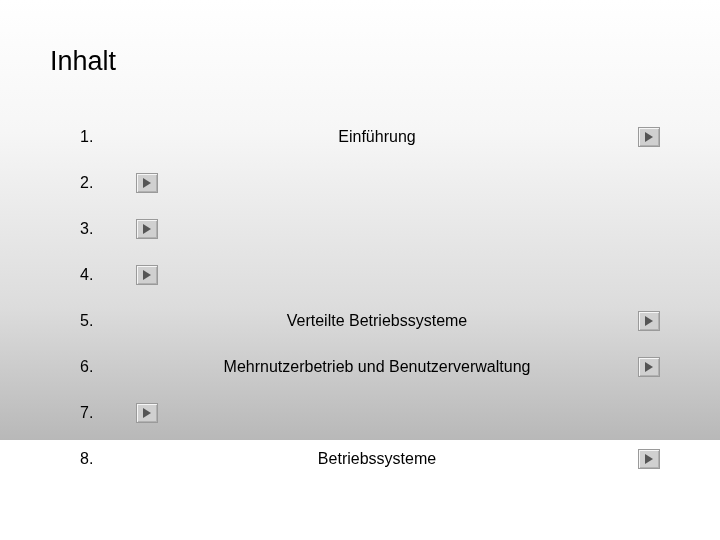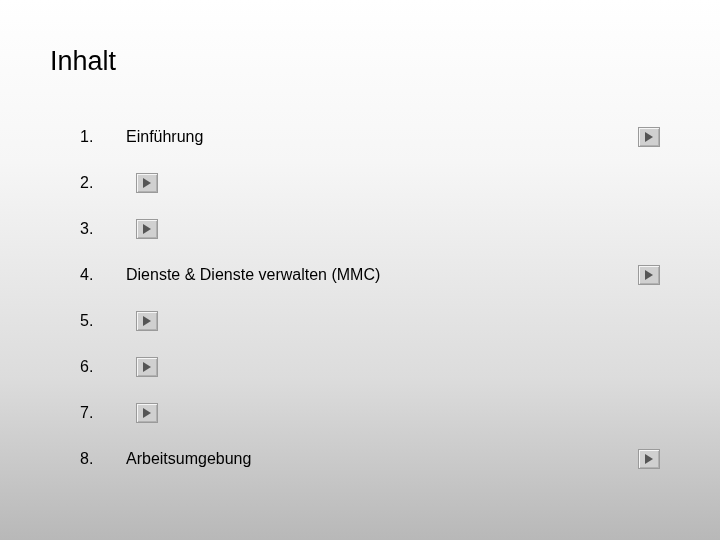--- a/index.html
+++ b/index.html
@@ -4,21 +4,21 @@
 <style>
   html, body {
     margin: 0;
     padding: 0;
     width: 720px;
     height: 540px;
     overflow: hidden;
   }
   .slide {
     width: 720px;
-    height: 540px;
+    height: 440px;
     background: linear-gradient(to bottom, #ffffff 0%, #f6f6f6 30%, #dcdcdc 70%, #b8b8b8 100%);
     font-family: Arial, Helvetica, sans-serif;
     color: #000;
     box-sizing: border-box;
     padding: 46px 50px 28px 50px;
     position: relative;
   }
   .title {
     font-size: 27px;
     font-weight: 400;
@@ -34,20 +34,21 @@
     margin-bottom: 26px;
   }
   .num {
     width: 46px;
     font-size: 16px;
     flex: 0 0 auto;
   }
   .label {
     font-size: 16px;
     flex: 1 1 auto;
+    text-align: center;
   }
   .play {
     flex: 0 0 auto;
     width: 20px;
     height: 18px;
     background: #d0d0d0;
     border: 1px solid #9a9a9a;
     box-shadow: inset 1px 1px 0 rgba(255,255,255,0.8), inset -1px -1px 0 rgba(0,0,0,0.15);
     display: flex;
     align-items: center;
@@ -84,54 +85,55 @@
       <div class="row">
         <div class="num">3.</div>
         <div class="play">
           <svg width="10" height="10" viewBox="0 0 10 10">
             <polygon points="1,0 9,5 1,10" fill="#555"></polygon>
           </svg>
         </div>
       </div>
       <div class="row">
         <div class="num">4.</div>
-        <div class="label">Dienste &amp; Dienste verwalten (MMC)</div>
         <div class="play">
           <svg width="10" height="10" viewBox="0 0 10 10">
             <polygon points="1,0 9,5 1,10" fill="#555"></polygon>
           </svg>
         </div>
       </div>
       <div class="row">
         <div class="num">5.</div>
+        <div class="label">Verteilte Betriebssysteme</div>
         <div class="play">
           <svg width="10" height="10" viewBox="0 0 10 10">
             <polygon points="1,0 9,5 1,10" fill="#555"></polygon>
           </svg>
         </div>
       </div>
       <div class="row">
         <div class="num">6.</div>
+        <div class="label">Mehrnutzerbetrieb und Benutzerverwaltung</div>
         <div class="play">
           <svg width="10" height="10" viewBox="0 0 10 10">
             <polygon points="1,0 9,5 1,10" fill="#555"></polygon>
           </svg>
         </div>
       </div>
       <div class="row">
         <div class="num">7.</div>
         <div class="play">
           <svg width="10" height="10" viewBox="0 0 10 10">
             <polygon points="1,0 9,5 1,10" fill="#555"></polygon>
           </svg>
         </div>
       </div>
       <div class="row">
         <div class="num">8.</div>
-        <div class="label">Arbeitsumgebung</div>
+        <div class="label">Betriebssysteme</div>
         <div class="play">
           <svg width="10" height="10" viewBox="0 0 10 10">
             <polygon points="1,0 9,5 1,10" fill="#555"></polygon>
           </svg>
         </div>
       </div>
     </div>
 </div>
 
 </body></html>

